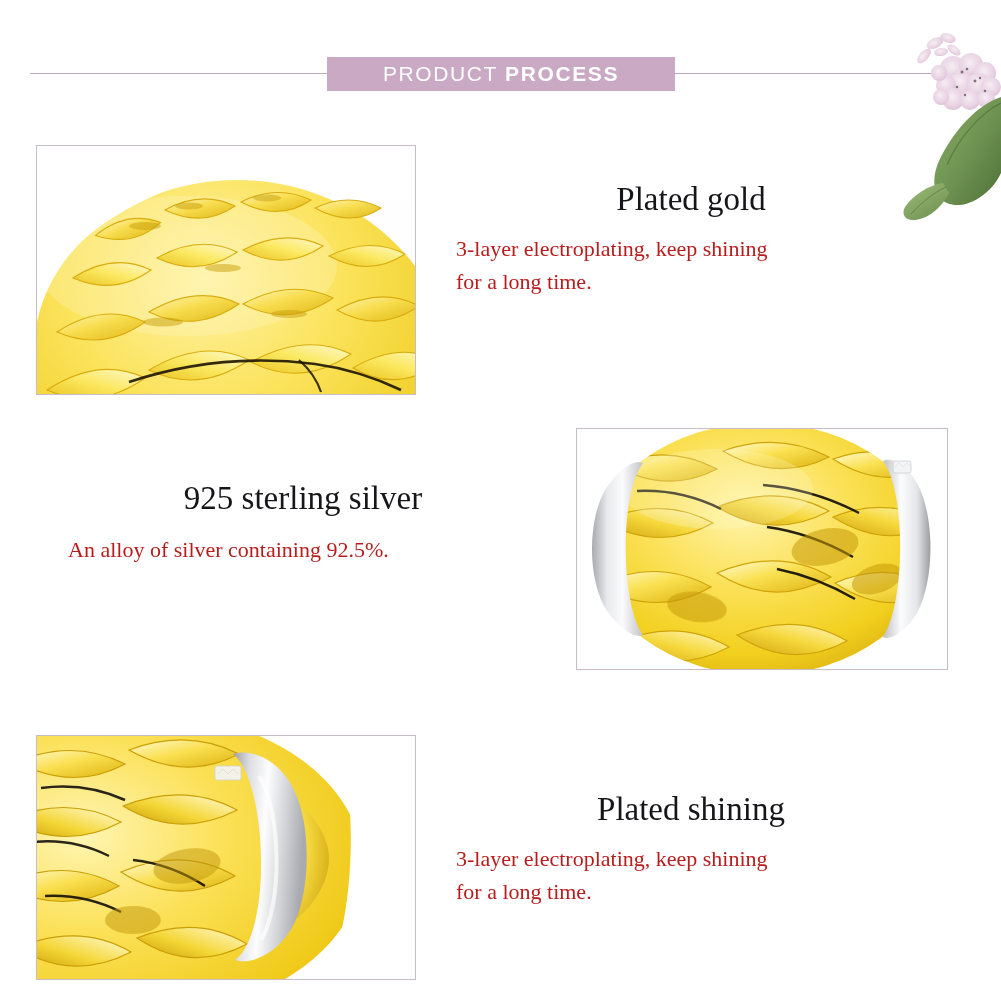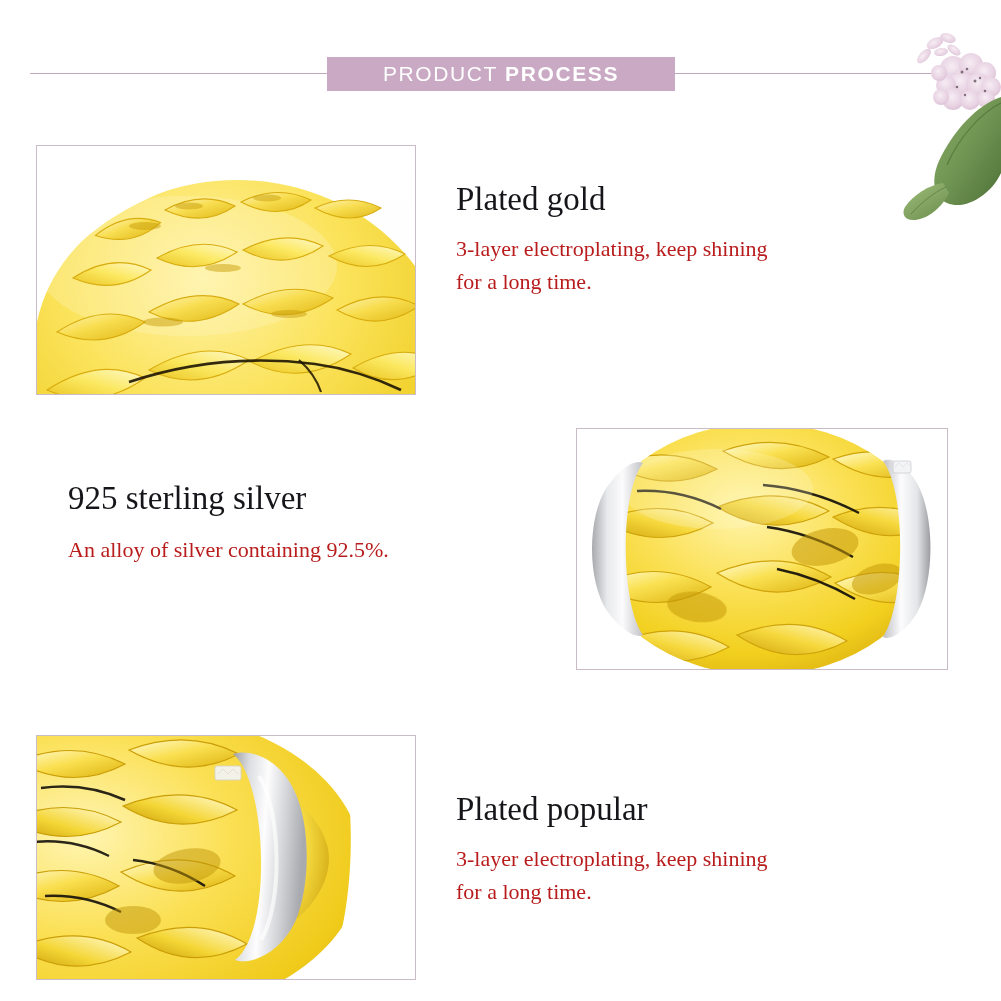--- a/index.html
+++ b/index.html
@@ -28,21 +28,21 @@
   .corner-flower{position:absolute;right:0;top:25px;width:110px;height:200px;pointer-events:none;}
   .corner-flower svg{display:block;width:110px;height:200px;}
   .photo-frame{
     position:absolute;border:1px solid #c9bcc6;background:#ffffff;overflow:hidden;
   }
   .photo-frame svg{display:block;width:100%;height:100%;}
 
   .textblock{position:absolute;}
   .headline{
     font-family:"Liberation Serif",serif;font-size:33px;color:#16161a;
-    margin:0;line-height:1.1;white-space:nowrap;font-weight:normal;
+    margin:0;line-height:1.1;white-space:nowrap;font-weight:normal;text-align:center;
   }
   .body-copy{
     font-family:"Liberation Serif",serif;font-size:22px;color:#b91c1c;
     margin:0;line-height:1.48;
   }
   .body-copy div{white-space:nowrap;}
 
   
   #frame-1{left:36px;top:145px;width:378px;height:248px;}
   #text-1{left:456px;top:181px;width:470px;}
@@ -372,18 +372,18 @@
         <rect x="178" y="30" width="26" height="14" rx="2" fill="#f3f4f6" stroke="#cfd0d4" stroke-width="0.8"></rect>
         <path d="M181 38 l5 -5 l5 5 l5 -5 l5 5" stroke="#dadbde" stroke-width="0.8" fill="none"></path>
       </g>
 
       <path d="M300 0 L378 0 L378 243 L286 243 C318 196 322 60 300 0 Z" fill="#ffffff"></path>
     </g>
   </svg>
 </div>
 
 <div class="textblock" id="text-3">
-  <h2 class="headline">Plated popular</h2>
+  <h2 class="headline">Plated shining</h2>
   <div class="body-copy">
     <div>3-layer electroplating, keep shining</div>
     <div>for a long time.</div>
   </div>
 </div>
 
 </body></html>

